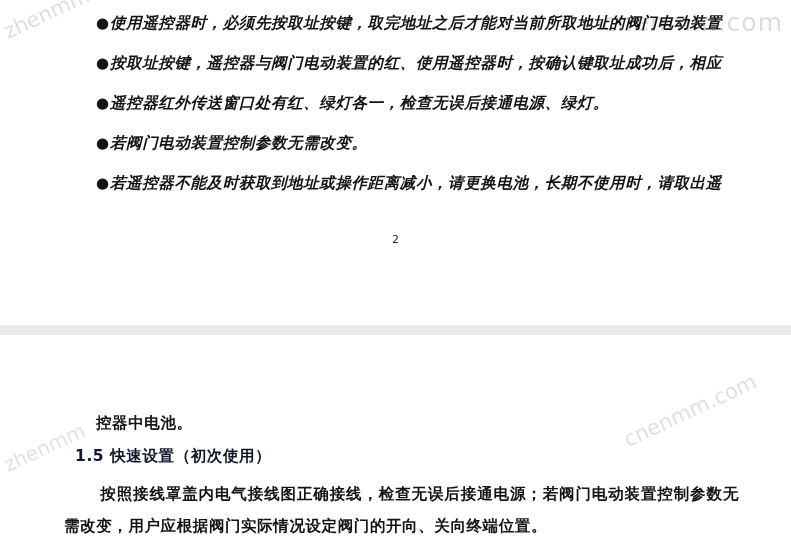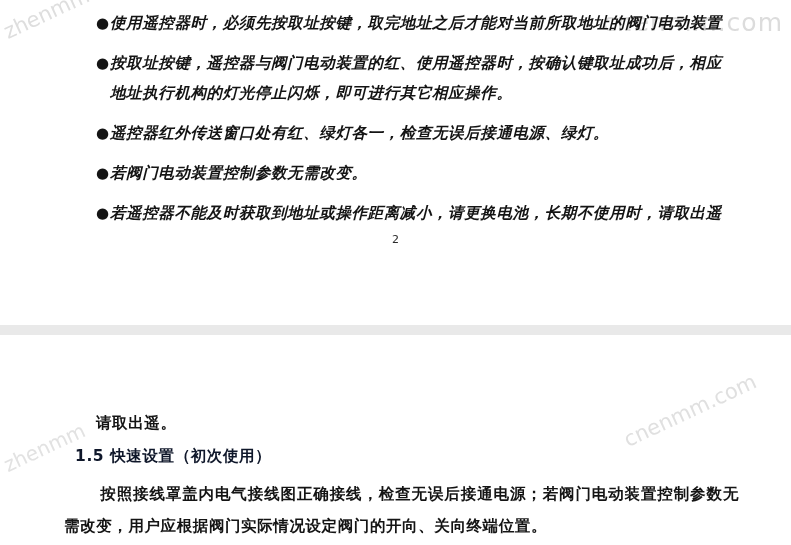--- a/index.html
+++ b/index.html
@@ -196,21 +196,20 @@
       <span class="dot">●</span>
       <span class="txt">
         <span>使用遥控器时，必须先按取址按键，取完地址之后才能对当前所取地址的阀门电动装置</span>
       </span>
     </div>
 
     <div class="bullet-item">
       <span class="dot">●</span>
       <span class="txt">
         <span>按取址按键，遥控器与阀门电动装置的红、使用遥控器时，按确认键取址成功后，相应</span>
-        <span class="l2">地址执行机构的灯光停止闪烁，即可进行其它相应操作。</span>
       </span>
     </div>
 
     <div class="bullet-item">
       <span class="dot">●</span>
       <span class="txt">
         <span>遥控器红外传送窗口处有红、绿灯各一，检查无误后接通电源、绿灯。</span>
       </span>
     </div>
 
@@ -225,19 +224,19 @@
       <span class="dot">●</span>
       <span class="txt">
         <span>若遥控器不能及时获取到地址或操作距离减小，请更换电池，长期不使用时，请取出遥</span>
       </span>
     </div>
 
   </div>
 
   <div class="page-number">2</div>
 
-  <div class="cont-line">请取出遥。</div>
+  <div class="cont-line">控器中电池。</div>
 
   <div class="heading">1.5  快速设置（初次使用）</div>
 
   <div class="para"><span class="indent"></span><span>按照接线罩盖内电气接线图正确接线，检查无误后接通电源；若阀门电动装置控制参数无需改变，用户应根据阀门实际情况设定阀门的开向、关向终端位置。</span></div>
 
 </div>
 
 </body></html>

